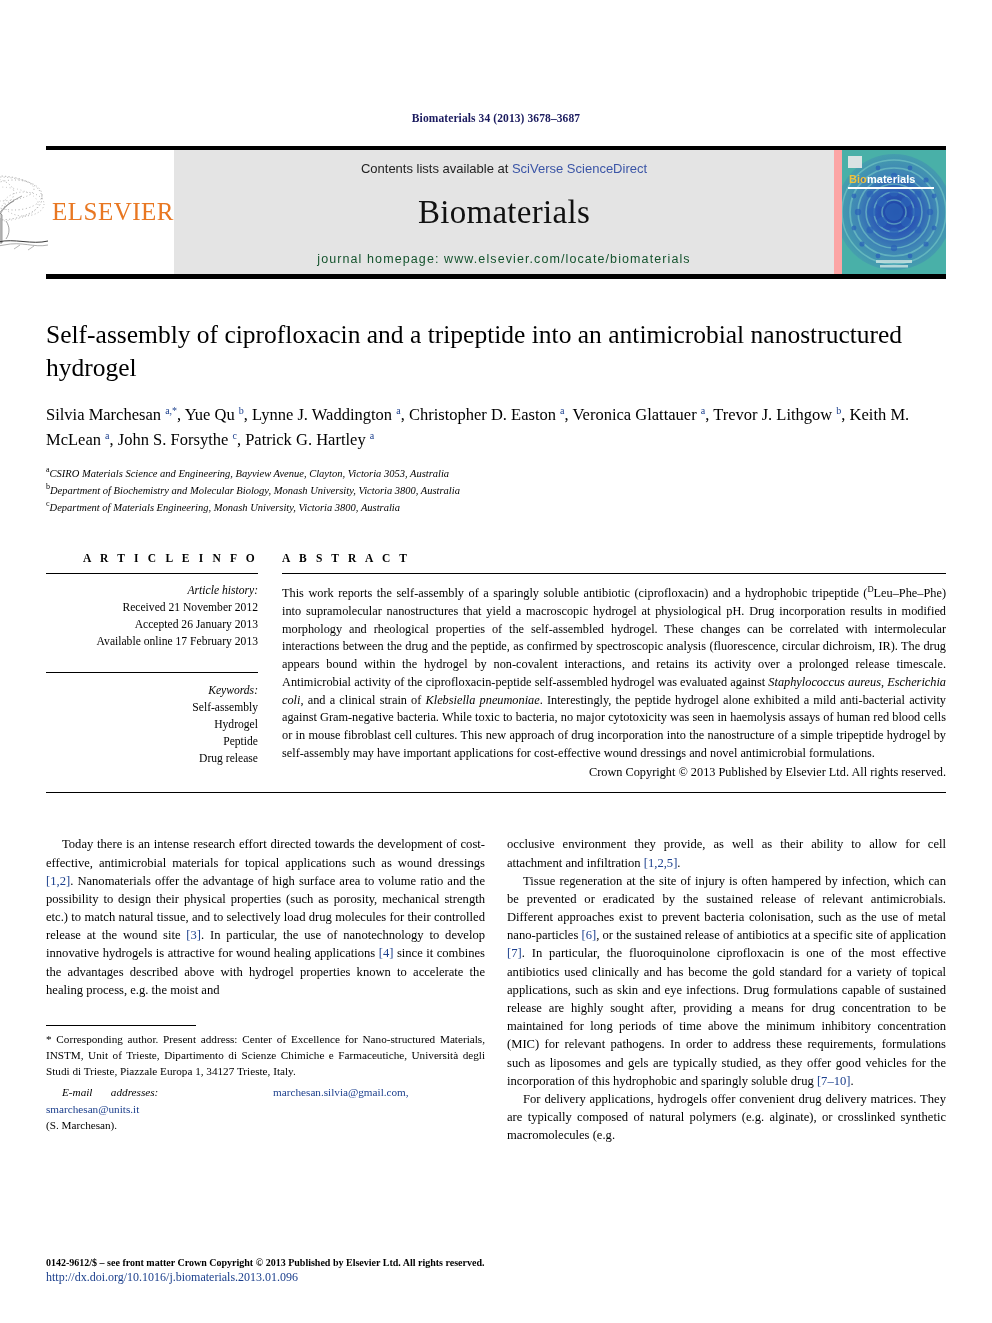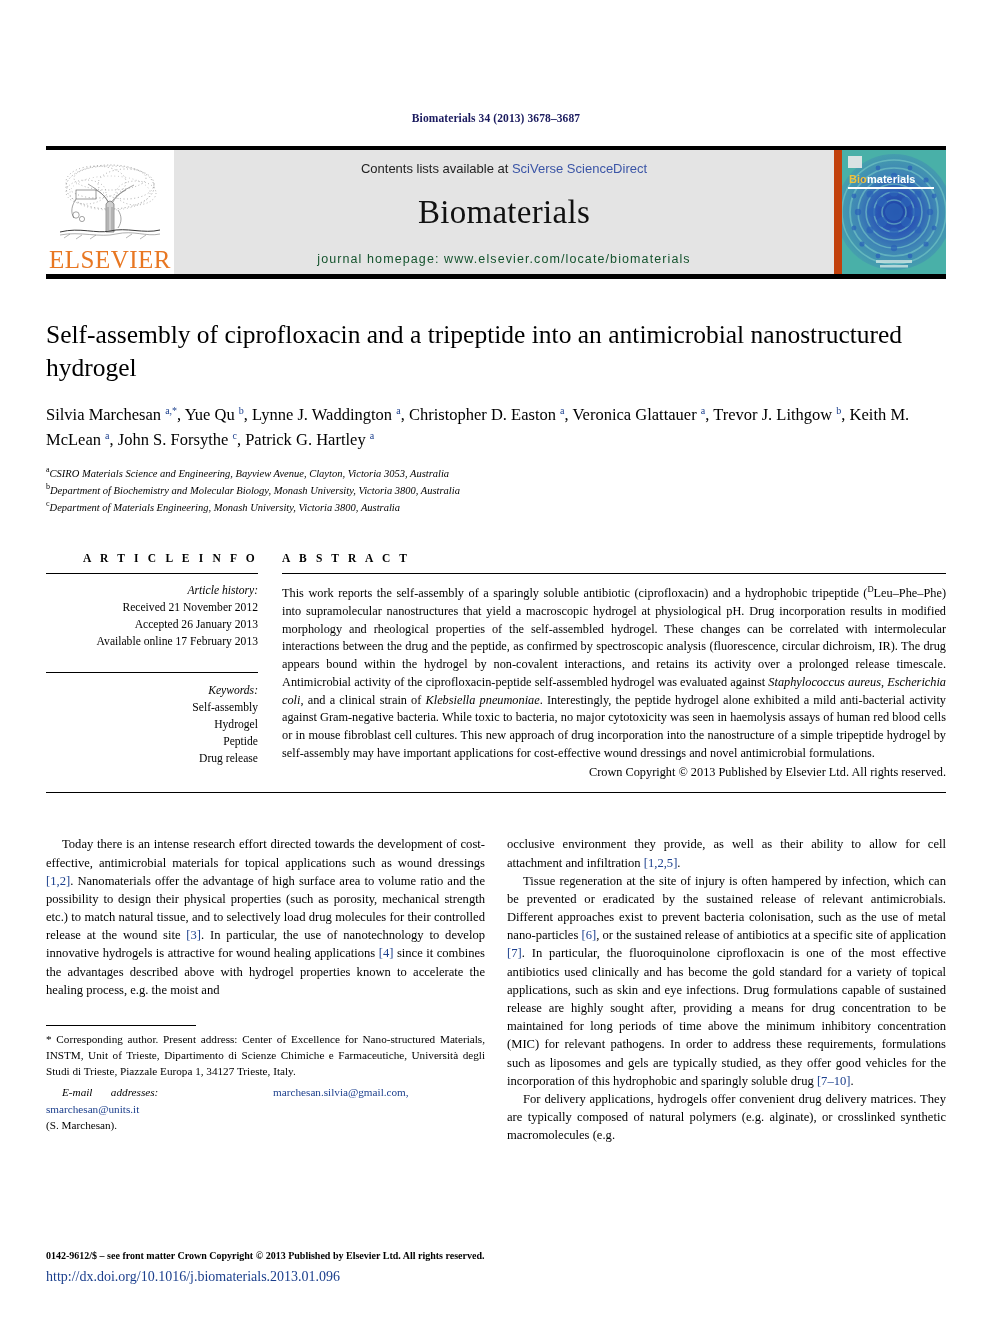--- a/index.html
+++ b/index.html
@@ -37,21 +37,21 @@
   .rule-thick-bottom { height: 5px; background: #000; margin-top: 0px; }
   .masthead {
     display: flex;
     align-items: stretch;
     height: 124px;
   }
   .elsevier-logo {
     width: 128px;
     flex: 0 0 128px;
     display: flex;
-    flex-direction: column;
+    flex-direction: row;
     align-items: center;
     justify-content: flex-end;
     background: #fff;
     padding-bottom: 2px;
   }
   .tree-box { width: 108px; height: 86px; margin-top: 6px; }
   .elsevier-word {
     font-family: "Liberation Serif", serif;
     font-size: 25px;
     letter-spacing: 0.5px;
@@ -88,21 +88,21 @@
     color: #14532d;
     letter-spacing: 1.1px;
     margin-top: 21px;
   }
   .cover-thumb {
     width: 112px;
     flex: 0 0 112px;
     display: flex;
     align-items: flex-start;
     justify-content: flex-end;
-    background: #c2410c;
+    background: #fca5a5;
   }
   .cover-img { width: 104px; height: 124px; position: relative; }
 
   
   .title {
     font-family: "Liberation Serif", serif;
     font-size: 25.5px;
     line-height: 1.28;
     margin-top: 40px;
     color: #000;
@@ -212,23 +212,23 @@
     bottom: 38px;
     width: 600px;
   }
   .legal .l1 {
     font-family: "Liberation Serif", serif;
     font-size: 10px;
     font-weight: bold;
   }
   .legal .l2 {
     font-family: "Liberation Serif", serif;
-    font-size: 14px;
+    font-size: 12px;
     color: #1a3e8c;
-    margin-top: 8px;
+    margin-top: 2px;
   }
 </style>
 </head>
 <body>
 
 <div class="page">
 
   <div class="runhead">Biomaterials 34 (2013) 3678–3687</div>
 
   <div class="masthead-wrap">

